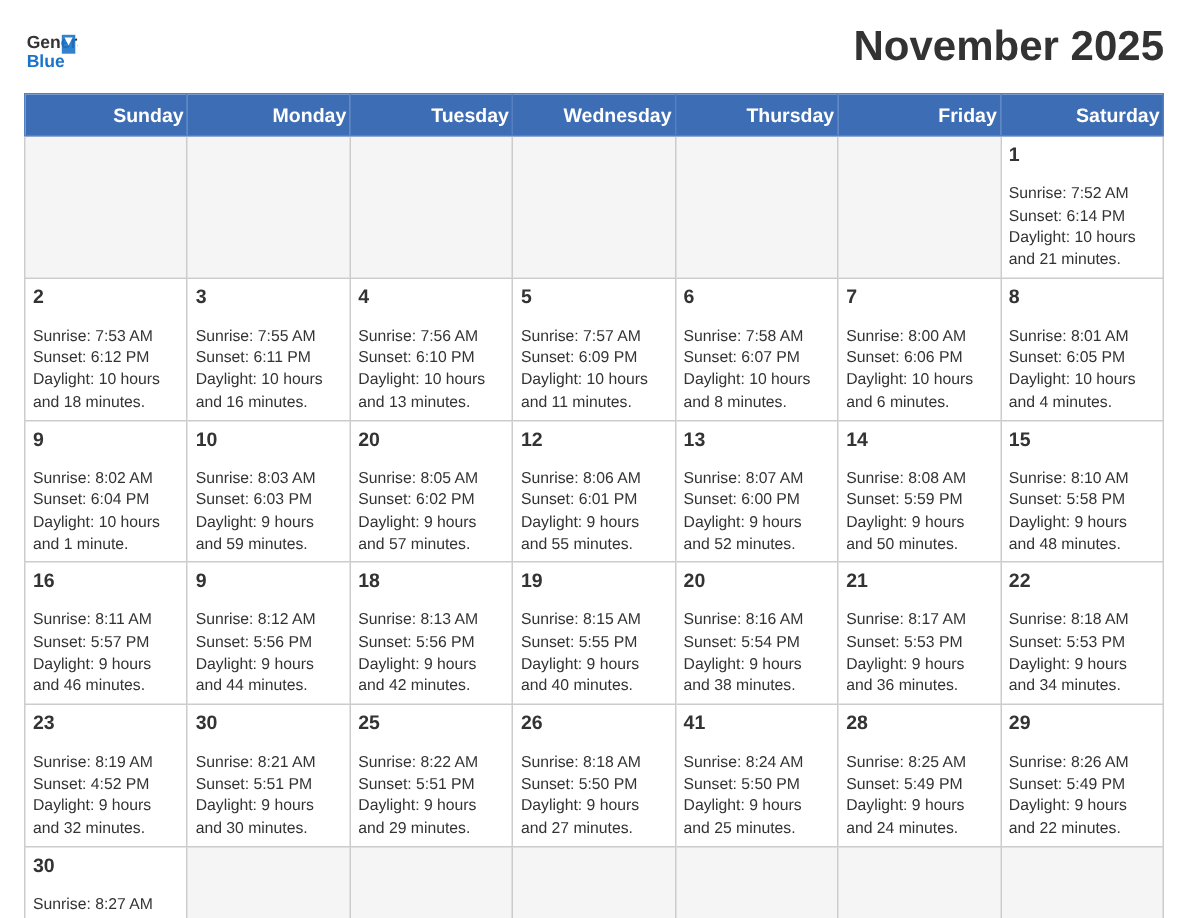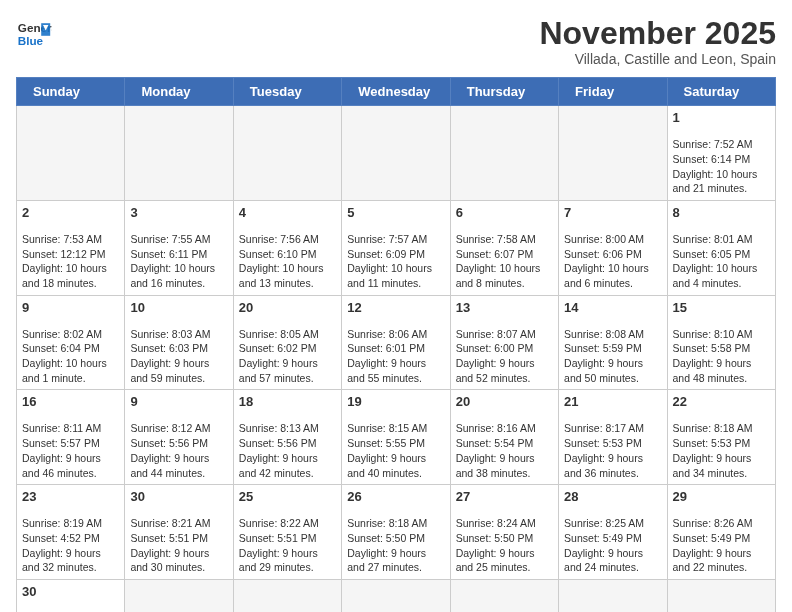--- a/index.html
+++ b/index.html
@@ -22,41 +22,41 @@
       gap: 4px;
     }
     .logo-icon {
       width: 36px;
       height: 36px;
     }
     .title-area {
       text-align: right;
     }
     .month-title {
-      font-size: 32px;
+      font-size: 28px;
       font-weight: bold;
       color: #333;
       line-height: 1.1;
     }
     .subtitle {
       font-size: 14px;
       color: #555;
     }
     .calendar-table {
       width: 100%;
       border-collapse: collapse;
       border: 1px solid #ccc;
     }
     .calendar-table th {
       background-color: #3d6db5;
       color: #fff;
       font-size: 13px;
       font-weight: bold;
-      padding: 6px 16px;
-      text-align: left;
+      padding: 6px 2px;
+      text-align: right;
       border: 1px solid #5580c0;
     }
     .calendar-table td {
       vertical-align: top;
       padding: 4px 5px;
       border: 1px solid #ccc;
       font-size: 10.5px;
       color: #333;
       width: calc(100% / 7);
       min-height: 72px;
@@ -88,21 +88,20 @@
   <div class="logo">
     <svg class="logo-icon" viewBox="0 0 40 40">
       <text x="2" y="18" font-size="13" font-weight="bold" fill="#333" font-family="Arial">General</text>
       <text x="2" y="32" font-size="13" font-weight="bold" fill="#1a73c9" font-family="Arial">Blue</text>
       <polygon points="28,8 38,8 38,22 28,22" fill="#1a73c9" opacity="0.9"></polygon>
       <polygon points="30,10 36,10 33,16" fill="#fff"></polygon>
     </svg>
   </div>
   <div class="title-area">
     <div class="month-title">November 2025</div>
-    <div class="subtitle">Villada, Castille and Leon, Spain</div>
   </div>
 </div>
 
 <table class="calendar-table">
   <thead>
     <tr>
     <th>Sunday</th>
         <th>Monday</th>
         <th>Tuesday</th>
         <th>Wednesday</th>
@@ -123,21 +122,21 @@
           <span class="day-number">1</span>
           <div class="day-info">Sunrise: 7:52 AM
 Sunset: 6:14 PM
 Daylight: 10 hours and 21 minutes.</div>
         </td>
       </tr>
       <tr>
         <td>
           <span class="day-number">2</span>
           <div class="day-info">Sunrise: 7:53 AM
-Sunset: 12:12 PM
+Sunset: 6:12 PM
 Daylight: 10 hours and 18 minutes.</div>
         </td>
         <td>
           <span class="day-number">3</span>
           <div class="day-info">Sunrise: 7:55 AM
 Sunset: 6:11 PM
 Daylight: 10 hours and 16 minutes.</div>
         </td>
         <td>
           <span class="day-number">4</span>
@@ -277,21 +276,21 @@
 Sunset: 5:51 PM
 Daylight: 9 hours and 29 minutes.</div>
         </td>
         <td>
           <span class="day-number">26</span>
           <div class="day-info">Sunrise: 8:18 AM
 Sunset: 5:50 PM
 Daylight: 9 hours and 27 minutes.</div>
         </td>
         <td>
-          <span class="day-number">27</span>
+          <span class="day-number">41</span>
           <div class="day-info">Sunrise: 8:24 AM
 Sunset: 5:50 PM
 Daylight: 9 hours and 25 minutes.</div>
         </td>
         <td>
           <span class="day-number">28</span>
           <div class="day-info">Sunrise: 8:25 AM
 Sunset: 5:49 PM
 Daylight: 9 hours and 24 minutes.</div>
         </td>

